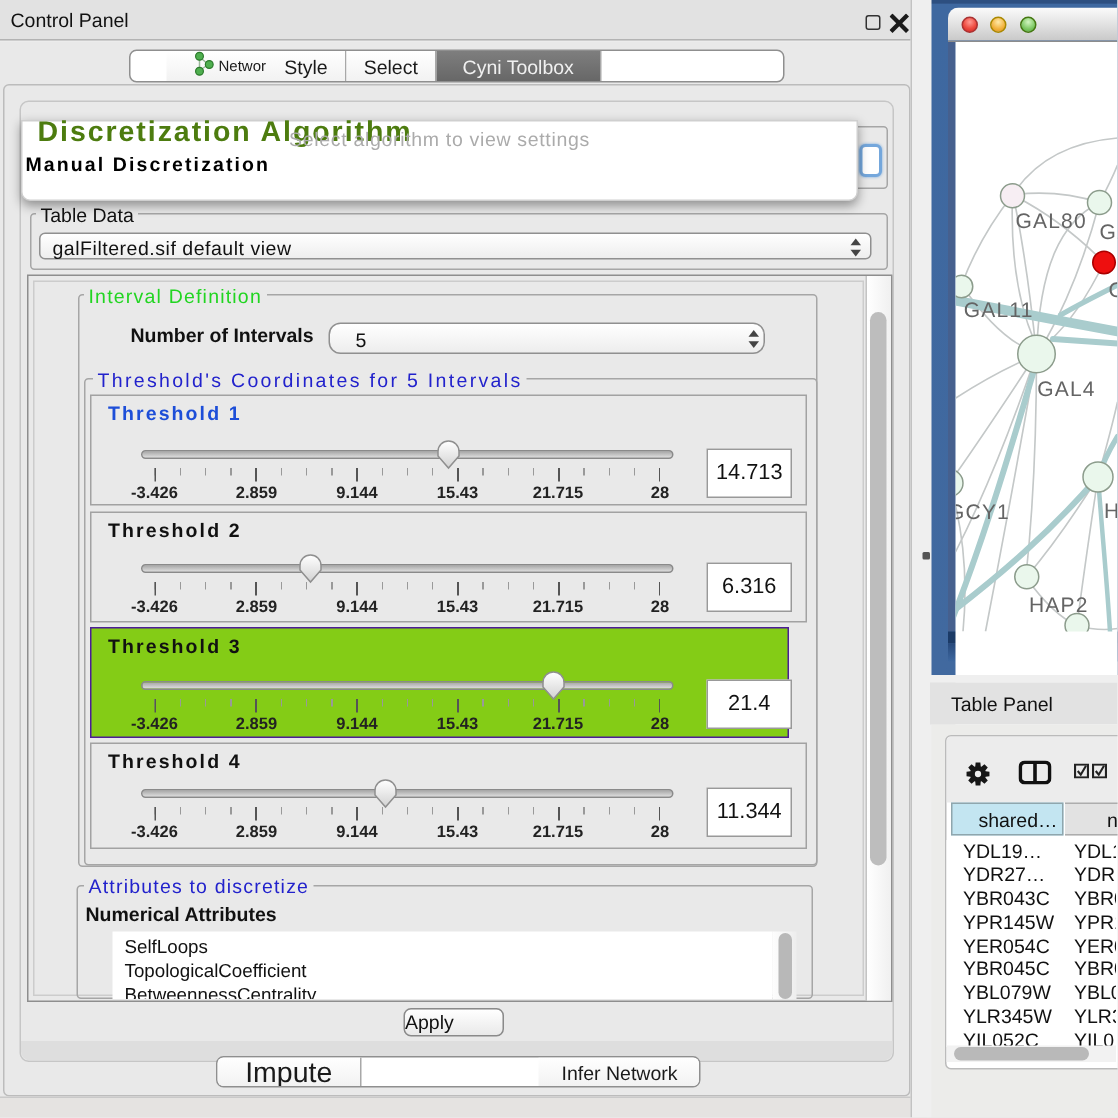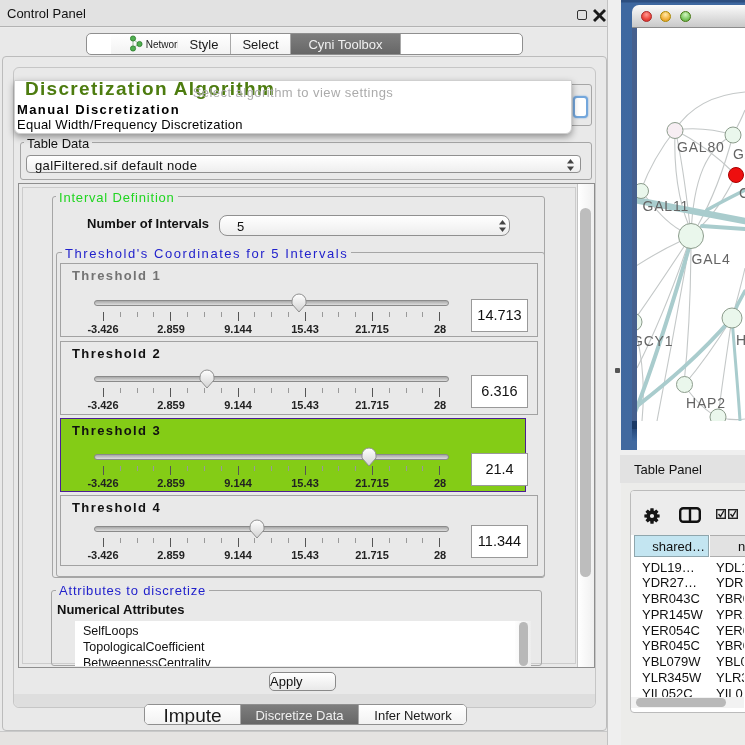--- a/index.html
+++ b/index.html
@@ -35,21 +35,21 @@
 <div class="abs" style="left:2px;top:56px;width:605px;height:675px;border:1px solid #bcbcbc;border-radius:4px;background:#e9e9e9;"></div>
 <div class="abs" style="left:13px;top:67px;width:583px;height:641px;border:1px solid #c6c6c6;border-radius:6px;background:#e9e9e9;"></div>
 <div class="abs" style="left:14px;top:694px;width:581px;height:13px;background:#dedede;border-radius:0 0 6px 6px;"></div>
 
 <div class="abs" style="left:20px;top:84px;width:572px;height:42px;border:1px solid #a6a6a6;border-radius:3px;background:#e9e9e9;"></div>
 <div class="abs" style="left:573px;top:96px;width:15px;height:22px;border:2px solid #74a7dc;border-radius:4px;background:#fff;box-shadow:0 0 2px #74a7dc;"></div>
 
 <div class="abs" style="left:20px;top:142px;width:572px;height:38px;border:1px solid #a6a6a6;border-radius:3px;"></div>
 <div class="grouplab" style="left:24px;top:136px;color:#111;letter-spacing:0;">Table Data</div>
 <div class="abs" style="left:26px;top:155px;width:555px;height:18px;border:1px solid #909090;border-radius:4px;background:linear-gradient(#ffffff,#eeeeee);">
-  <div class="abs" style="left:8px;top:2px;font-size:13px;color:#111;letter-spacing:0.35px;">galFiltered.sif default node</div>
+  <div class="abs" style="left:8px;top:2px;font-size:13px;color:#111;letter-spacing:0.35px;">galFiltered.sif default view</div>
   <svg class="abs" style="right:4px;top:2px;" width="11" height="14" viewBox="0 0 11 14">
     <path d="M5.5 1 L9 5.5 L2 5.5 Z" fill="#444"></path>
       <path d="M5.5 13 L9 8.5 L2 8.5 Z" fill="#444"></path>
   </svg>
 </div>
 
 <div class="abs" style="left:18px;top:183px;width:577px;height:485px;border:1px solid #8e8e8e;background:#e9e9e9;"></div>
 <div class="abs" style="left:22px;top:187px;width:554px;height:477px;border:1px solid #cccccc;"></div>
 <div class="abs" style="left:577px;top:184px;width:17px;height:483px;background:linear-gradient(to right,#ffffff,#f0f0f0);border-left:1px solid #c4c4c4;"></div>
 <div class="abs" style="left:580px;top:208px;width:11px;height:369px;background:#bdbdbd;border-radius:6px;"></div>
@@ -62,21 +62,21 @@
   <svg class="abs" style="left:277px;top:3px;" width="11" height="14" viewBox="0 0 11 14">
     <path d="M5.5 1 L9 5.5 L2 5.5 Z" fill="#444"></path>
       <path d="M5.5 13 L9 8.5 L2 8.5 Z" fill="#444"></path>
   </svg>
 </div>
 
 <div class="abs" style="left:56px;top:252px;width:489px;height:325px;border:1px solid #a6a6a6;border-radius:3px;"></div>
 <div class="grouplab" style="left:62px;top:246px;color:#2222cc;letter-spacing:1.55px;">Threshold's Coordinates for 5 Intervals</div>
 
 <div class="abs" style="left:60px;top:263px;width:478px;height:74px;border:1px solid #a2a2a2;background:#e9e9e9;">
-<div class="abs" style="left:11px;top:4px;font-size:13px;font-weight:bold;color:#737373;letter-spacing:1.4px;">Threshold 1</div>
+<div class="abs" style="left:11px;top:4px;font-size:13px;font-weight:bold;color:#1d4ed8;letter-spacing:1.4px;">Threshold 1</div>
 <div class="abs" style="left:33px;top:36px;width:355px;height:6px;border:1px solid #8a8a8a;border-radius:3px;background:linear-gradient(#a8a8a8,#dddddd);"></div>
 <div class="abs" style="left:42px;top:48px;width:341px;height:5px;background:repeating-linear-gradient(to right,#999 0,#999 1px,transparent 1px,transparent 16.815px);"></div>
 <div class="abs" style="left:42px;top:48px;width:340px;height:9px;background:repeating-linear-gradient(to right,#555 0,#555 1px,transparent 1px,transparent 67.26px);"></div>
 <span class="abs" style="left:42px;top:59px;transform:translateX(-50%);font-size:11px;font-weight:bold;color:#222;">-3.426</span>
 <span class="abs" style="left:110px;top:59px;transform:translateX(-50%);font-size:11px;font-weight:bold;color:#222;">2.859</span>
 <span class="abs" style="left:177px;top:59px;transform:translateX(-50%);font-size:11px;font-weight:bold;color:#222;">9.144</span>
 <span class="abs" style="left:244px;top:59px;transform:translateX(-50%);font-size:11px;font-weight:bold;color:#222;">15.43</span>
 <span class="abs" style="left:311px;top:59px;transform:translateX(-50%);font-size:11px;font-weight:bold;color:#222;">21.715</span>
 <span class="abs" style="left:379px;top:59px;transform:translateX(-50%);font-size:11px;font-weight:bold;color:#222;">28</span>
 <svg class="abs" style="left:228px;top:29px;" width="20" height="21" viewBox="0 0 20 21">
@@ -163,30 +163,28 @@
 <div class="abs" style="left:75px;top:621px;width:440px;height:45px;background:#fff;overflow:hidden;">
   <div style="padding-left:8px;font-size:12.5px;color:#111;line-height:16px;padding-top:2px;">SelfLoops<br>TopologicalCoefficient<br>BetweennessCentrality</div>
 </div>
 <div class="abs" style="left:515px;top:621px;width:16px;height:45px;background:linear-gradient(to right,#fdfdfd,#ededed);"></div>
 <div class="abs" style="left:519px;top:622px;width:9px;height:44px;background:#b8b8b8;border-radius:5px;"></div>
 
 <div class="abs" style="left:269px;top:672px;width:67px;height:19px;border:1px solid #8a8a8a;border-radius:5px;background:linear-gradient(#ffffff,#e9e9e9);font-size:13px;line-height:17px;color:#111;">Apply</div>
 <div class="abs" style="left:144px;top:704px;width:323px;height:21px;border:1px solid #8f8f8f;border-radius:5px;overflow:hidden;background:#fff;">
 
 <div class="abs" style="left:0px;top:0;width:96px;height:100%;background:linear-gradient(#ffffff,#f2f2f2);color:#1a1a1a;text-align:center;font-size:19px;line-height:21px;border-right:1px solid #a8a8a8;">Impute Data</div>
-<div class="abs" style="left:96px;top:0;width:118px;height:100%;background:linear-gradient(#7e7e7e,#676767);color:#f0f0f0;text-align:center;font-size:13px;line-height:21px;border-right:1px solid #a8a8a8;">Discretize Data</div>
 <div class="abs" style="left:214px;top:0;width:109px;height:100%;background:linear-gradient(#ffffff,#f2f2f2);color:#1a1a1a;text-align:center;font-size:13px;line-height:21px;border-right:1px solid #a8a8a8;">Infer Network</div>
 </div>
 <div class="abs" style="left:0;top:731px;width:618px;height:14px;background:#e5e3e1;border-top:1px solid #c9c9c9;"></div>
 
 <div class="abs" style="left:14px;top:80px;width:558px;height:54px;background:#fff;border:1px solid #cfcfcf;border-radius:0 0 6px 6px;box-shadow:0 3px 7px rgba(0,0,0,0.38);">
   <div class="abs" style="left:10px;top:-3px;font-size:19px;font-weight:bold;color:#4d7c0f;letter-spacing:1.3px;">Discretization Algorithm</div>
   <div class="abs" style="left:0;top:4px;width:100%;text-align:center;font-size:13px;color:#ababab;letter-spacing:0.45px;">Select algorithm to view settings</div>
   <div class="abs" style="left:2px;top:21px;font-size:13px;font-weight:bold;color:#000;letter-spacing:1.4px;">Manual Discretization</div>
-  <div class="abs" style="left:2px;top:36px;font-size:13px;color:#000;letter-spacing:0.25px;">Equal Width/Frequency Discretization</div>
 </div>
 
 <div class="abs" style="left:607px;top:0;width:14px;height:745px;background:#efefef;border-left:1px solid #c2c2c2;"></div>
 <div class="abs" style="left:615px;top:368px;width:5px;height:5px;background:#555;border-radius:1px;"></div>
 
 <div class="abs" style="left:621px;top:0;width:124px;height:450px;background:linear-gradient(#2d4f80 0px,#2d4f80 2px,#3e68a0 3px,#41699f 100%);"></div>
 
 <div class="abs" style="left:632px;top:5px;width:113px;height:23px;background:linear-gradient(#fbfbfb,#c9c9c9);border-radius:7px 0 0 0;border-bottom:1px solid #8c8c8c;">
   <div class="abs" style="left:9px;top:6px;width:11px;height:11px;border-radius:50%;background:radial-gradient(circle at 50% 30%,#ff9a93 0%,#ee4b40 55%,#c22),#d33;border:0.5px solid #a33;"></div>
   <div class="abs" style="left:28px;top:6px;width:11px;height:11px;border-radius:50%;background:radial-gradient(circle at 50% 30%,#ffe9a8 0%,#f2b13c 60%,#d89020);border:0.5px solid #a80;"></div>

